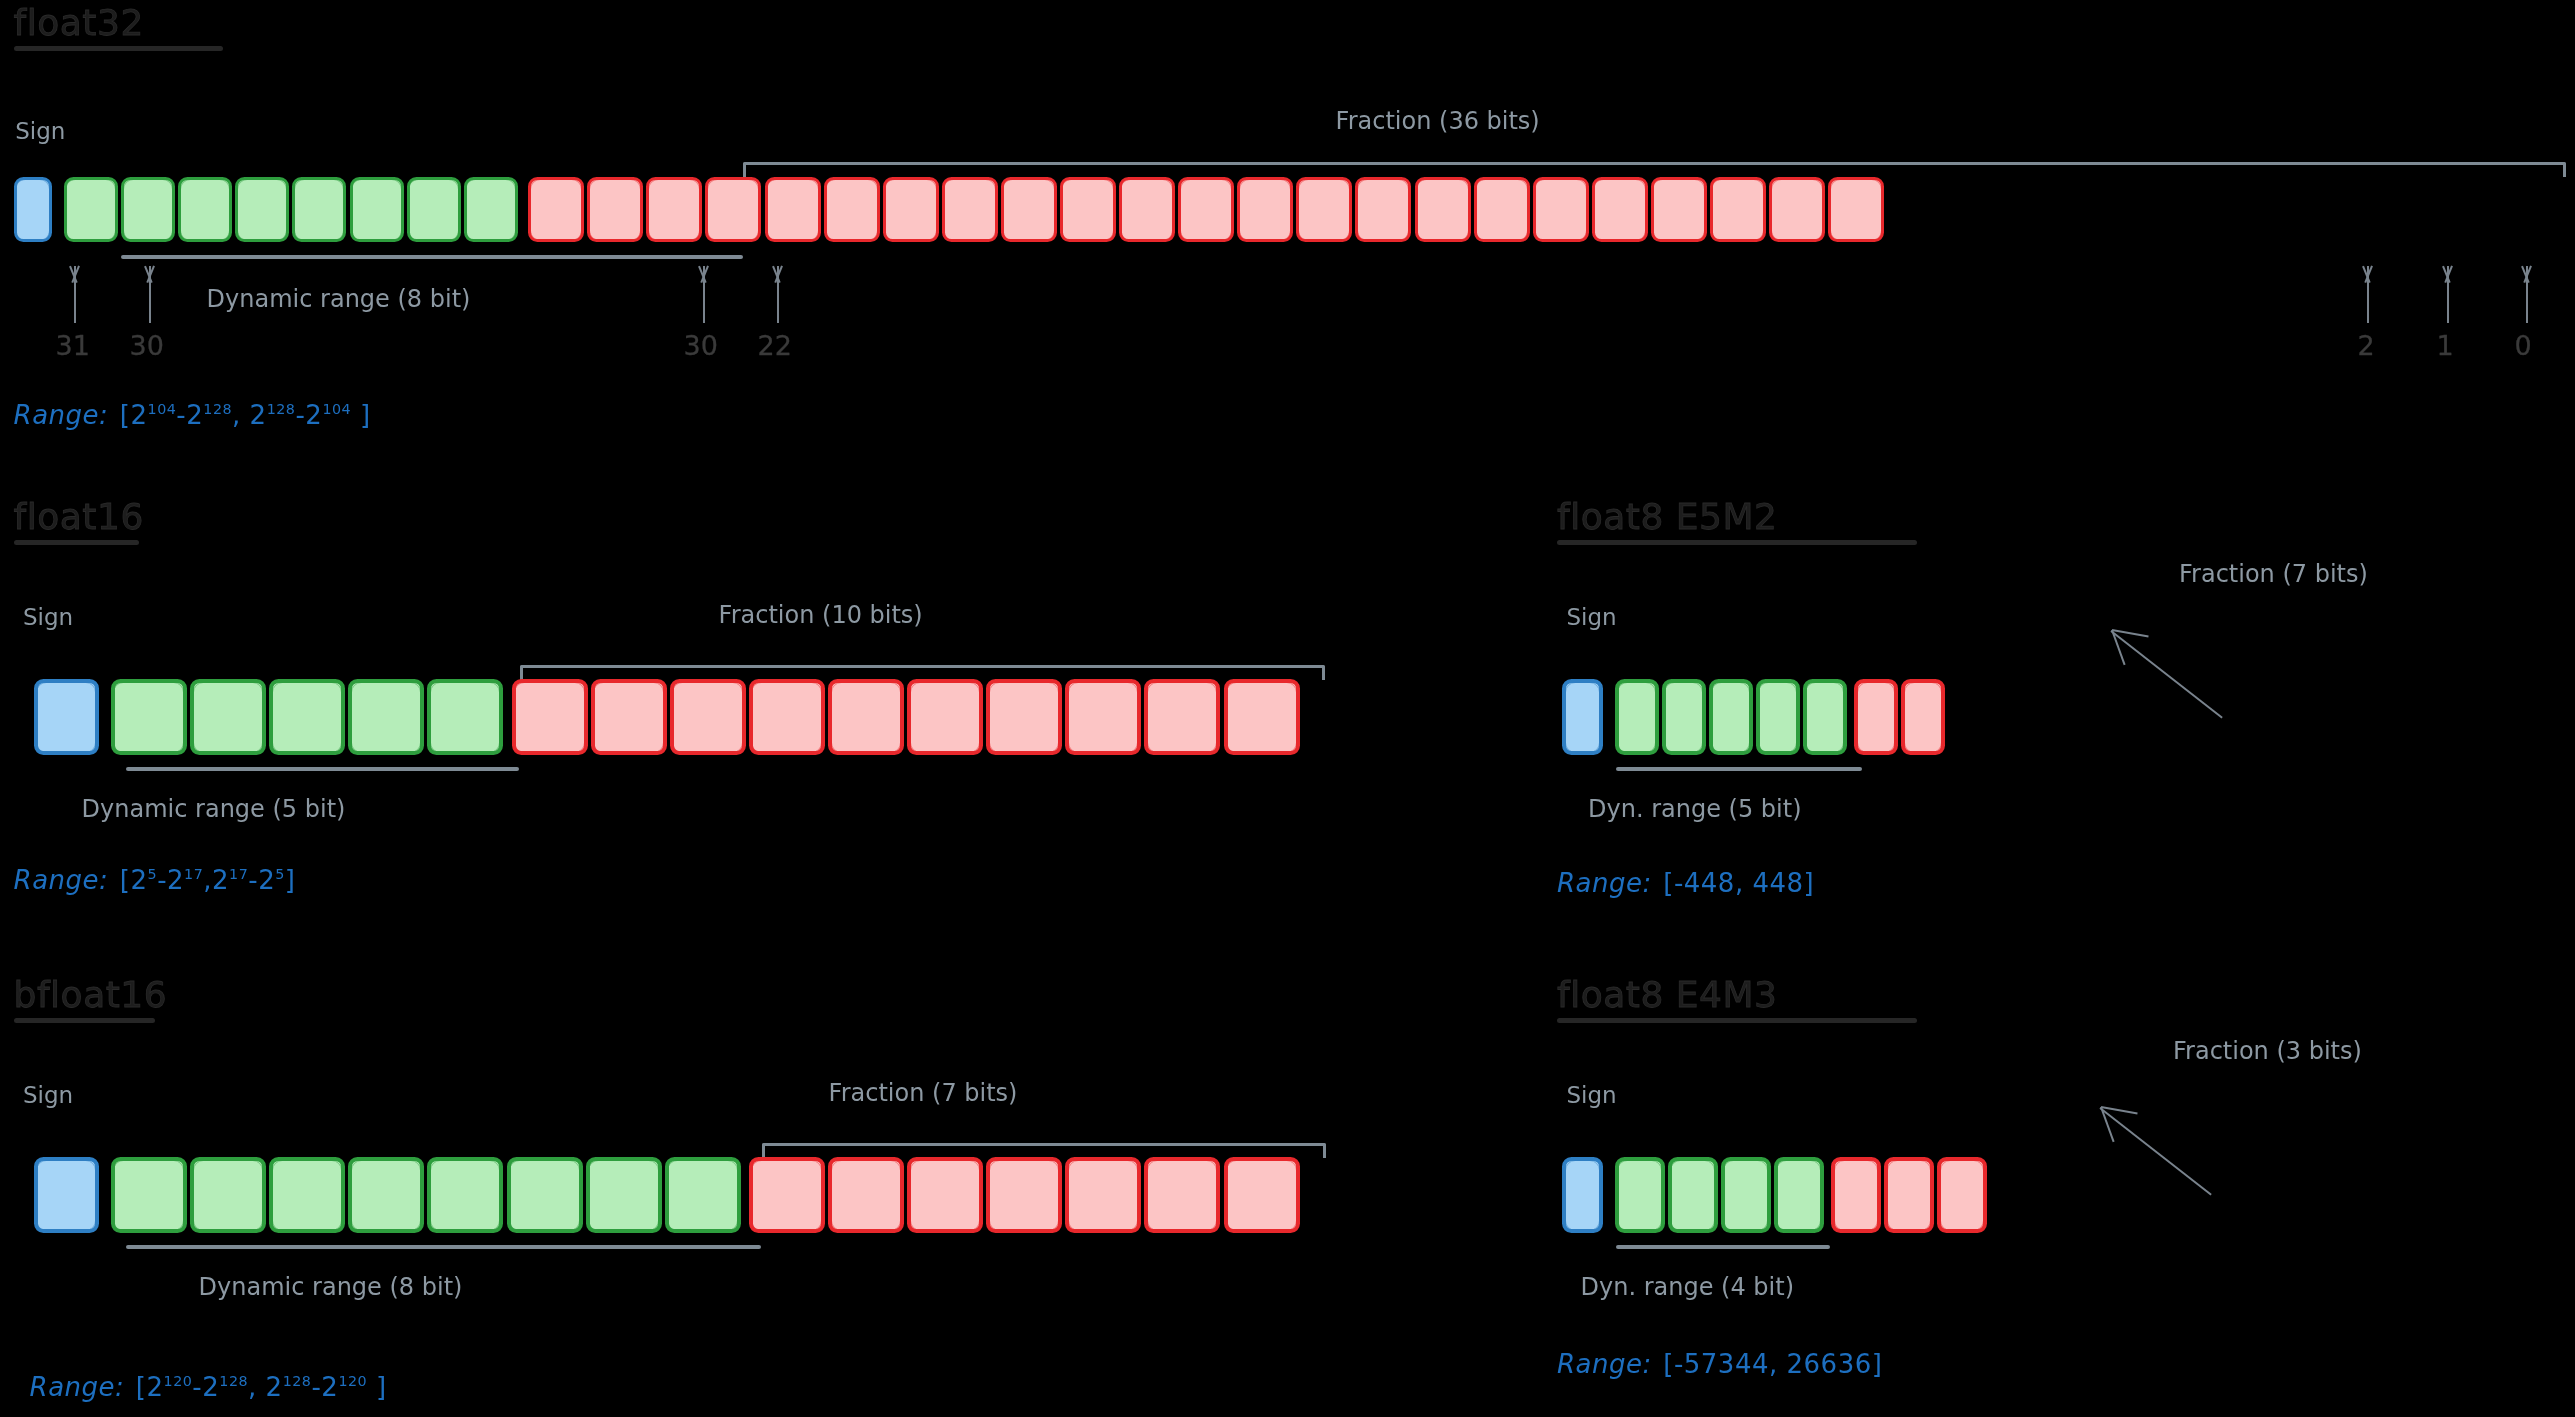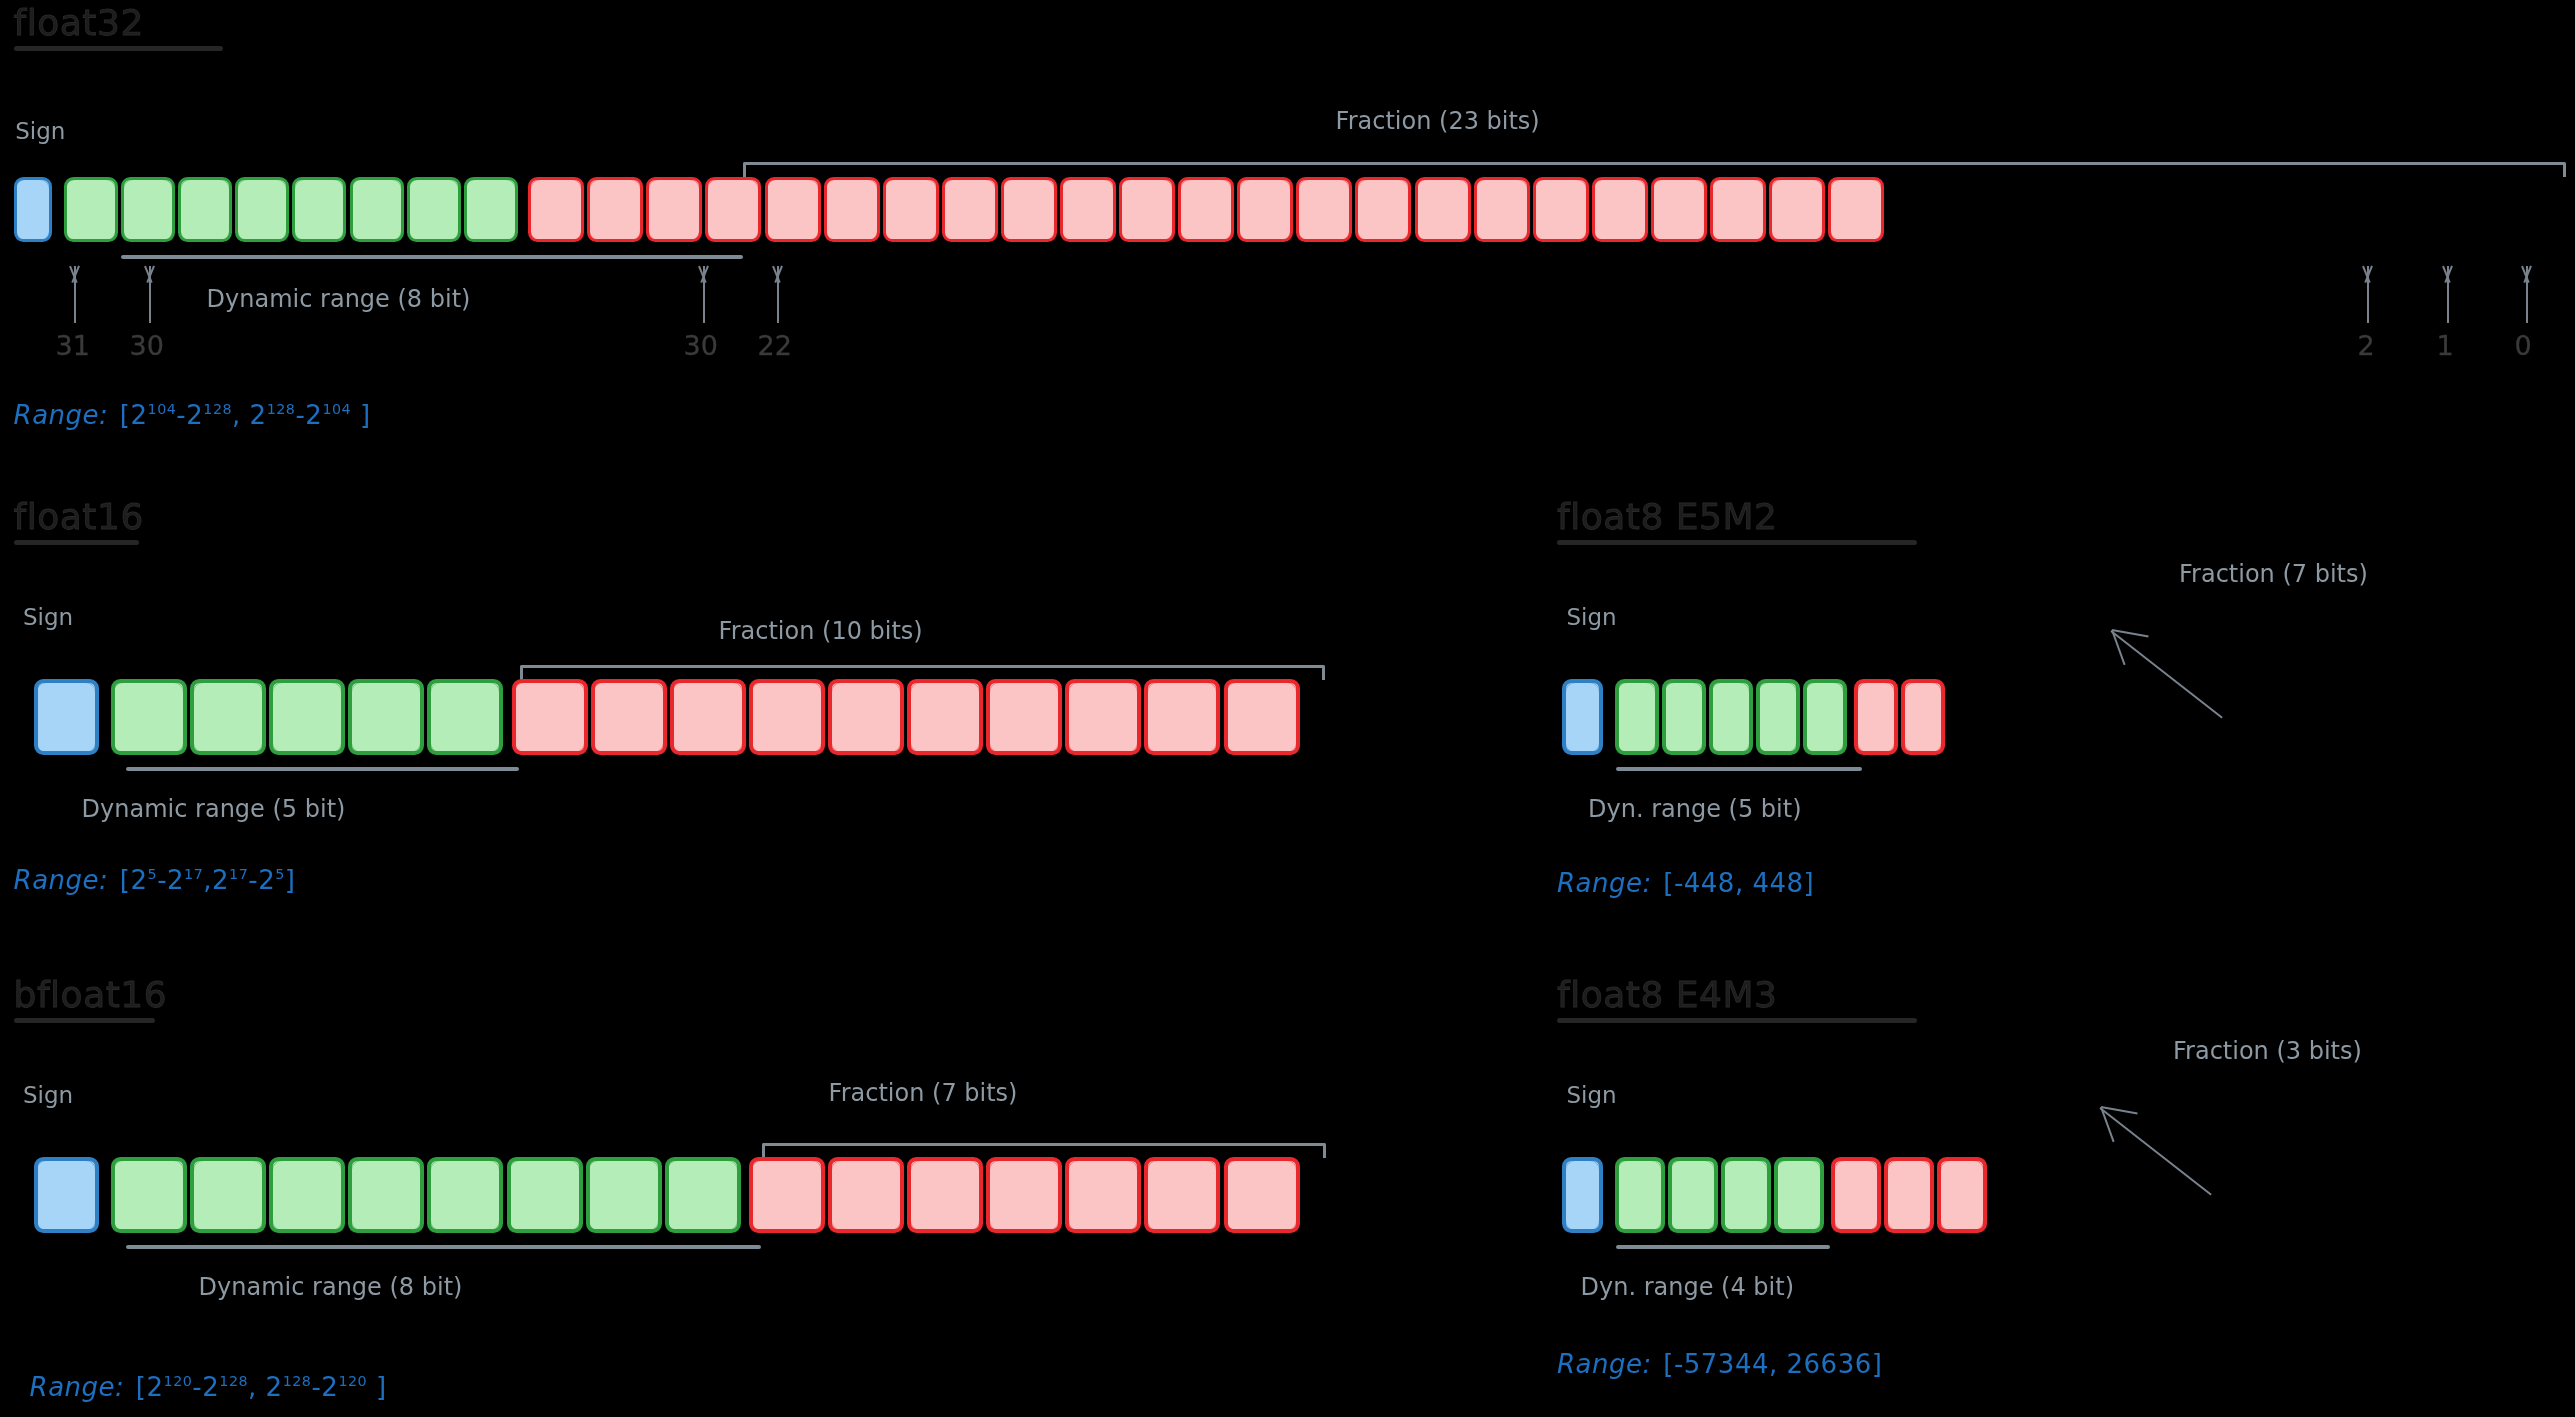--- a/index.html
+++ b/index.html
@@ -149,21 +149,21 @@
 <div class="section" style="left:13.6px; top:5.2px;">
 
   <div>
     <div class="fmt-title">float32</div>
     <div class="fmt-title-rule" style="width:209px;"></div>
   </div>
 
   <div class="sign-label" style="position:absolute; left:1.6px; top:115px;">Sign</div>
 
   <div class="bracket" style="left:729px; top:157px; width:1823px; height:14.6px;"></div>
-  <div class="frac-label" style="left:1322px; top:104px;">Fraction (23 bits)</div>
+  <div class="frac-label" style="left:1322px; top:104px;">Fraction (36 bits)</div>
 
   <div class="bitrow" style="left:0px; top:172px;">
     <div class="cell blue" style="width:38px;height:65px;border-width:3.1px;"></div>
     <div style="width:9.4px;"></div>
     <div class="cell green" style="width:54px;height:65px;border-width:3.1px;"></div>
     <div class="cell green" style="width:54px;height:65px;border-width:3.1px;"></div>
     <div class="cell green" style="width:54px;height:65px;border-width:3.1px;"></div>
     <div class="cell green" style="width:54px;height:65px;border-width:3.1px;"></div>
     <div class="cell green" style="width:54px;height:65px;border-width:3.1px;"></div>
     <div class="cell green" style="width:54px;height:65px;border-width:3.1px;"></div>
@@ -227,21 +227,21 @@
 <div class="section" style="left:13.6px; top:499px;">
 
   <div>
     <div class="fmt-title">float16</div>
     <div class="fmt-title-rule" style="width:125px;"></div>
   </div>
 
   <div class="sign-label" style="position:absolute; left:9.4px; top:107px;">Sign</div>
 
   <div class="bracket" style="left:506px; top:166px; width:805px; height:14.6px;"></div>
-  <div class="frac-label" style="left:705px; top:120px;">Fraction (10 bits)</div>
+  <div class="frac-label" style="left:705px; top:104px;">Fraction (10 bits)</div>
 
   <div class="bitrow" style="left:20px; top:180px;">
     <div class="cell blue" style="width:65px;height:76px;border-width:4.2px;"></div>
     <div style="width:9.4px;"></div>
     <div class="cell green" style="width:76px;height:76px;border-width:4.2px;"></div>
     <div class="cell green" style="width:76px;height:76px;border-width:4.2px;"></div>
     <div class="cell green" style="width:76px;height:76px;border-width:4.2px;"></div>
     <div class="cell green" style="width:76px;height:76px;border-width:4.2px;"></div>
     <div class="cell green" style="width:76px;height:76px;border-width:4.2px;"></div>
     <div style="width:5.2px;"></div>

